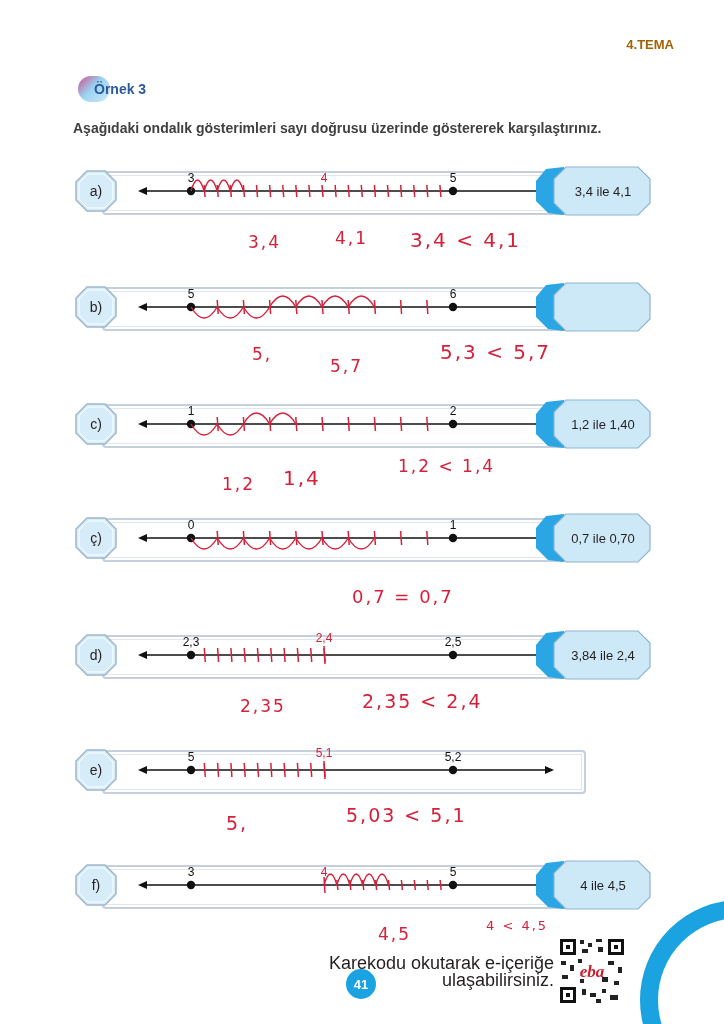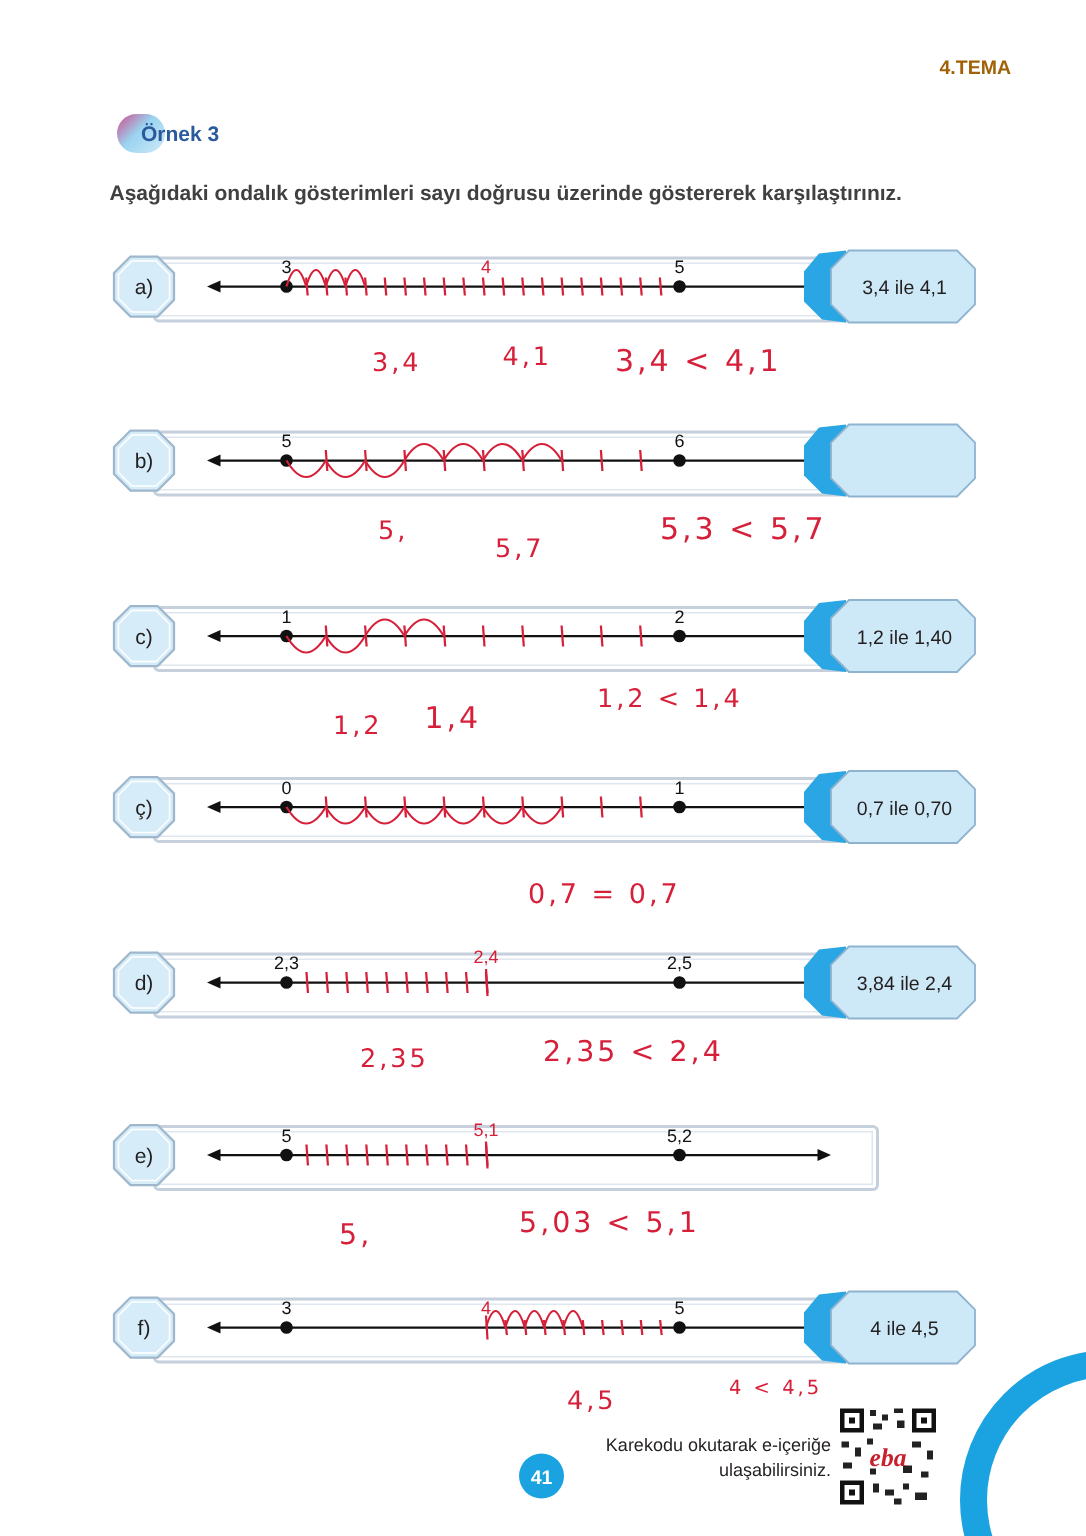--- a/index.html
+++ b/index.html
@@ -10,21 +10,21 @@
   .ornek .lbl{position:relative;margin-left:16px;font-size:14px;font-weight:bold;color:#2a5a9c;text-align:center;}
   .instr{position:absolute;left:73px;top:120px;font-size:14px;font-weight:bold;color:#404040;}
   .row{position:absolute;left:72px;width:580px;height:52px;}
   .bar{position:absolute;left:30px;top:6px;width:480px;height:40px;border:2px solid #c6cfdc;border-radius:4px;background:#fff;box-shadow:inset 0 0 0 2px #fff, inset 0 0 0 3px #dfe6ee;}
   .oct{position:absolute;left:2px;top:4px;width:44px;height:44px;}
   .oct .t{position:absolute;left:0;top:0;width:44px;height:44px;display:flex;align-items:center;justify-content:center;font-size:14px;color:#231f20;}
   .nl{position:absolute;left:66px;top:0;width:420px;height:52px;}
   .bub{position:absolute;left:462px;top:0;width:118px;height:52px;}
   .bub .t{position:absolute;left:20px;top:0;width:98px;height:52px;display:flex;align-items:center;justify-content:center;font-size:13px;color:#231f20;}
   .hw{position:absolute;font-family:"DejaVu Sans",sans-serif;color:#d6203a;font-size:17px;letter-spacing:2px;}
-  .footer-text{position:absolute;right:170px;top:955px;text-align:right;font-size:12px;line-height:17px;color:#231f20;}
+  .footer-text{position:absolute;right:170px;top:955px;text-align:right;font-size:18px;line-height:17px;color:#231f20;}
   .pagenum{position:absolute;left:346px;top:969px;width:30px;height:30px;border-radius:50%;background:#1aa3e0;color:#fff;font-weight:bold;font-size:13px;display:flex;align-items:center;justify-content:center;}
   .qr{position:absolute;left:558px;top:937px;width:68px;height:68px;}
   .arc{position:absolute;left:640px;top:900px;width:200px;height:200px;border-radius:50%;border:18px solid #1aa3e0;box-sizing:border-box;}
 </style>
 </head>
 <body>
 
 <div class="tema">4.TEMA</div>
 
 <div class="ornek">

